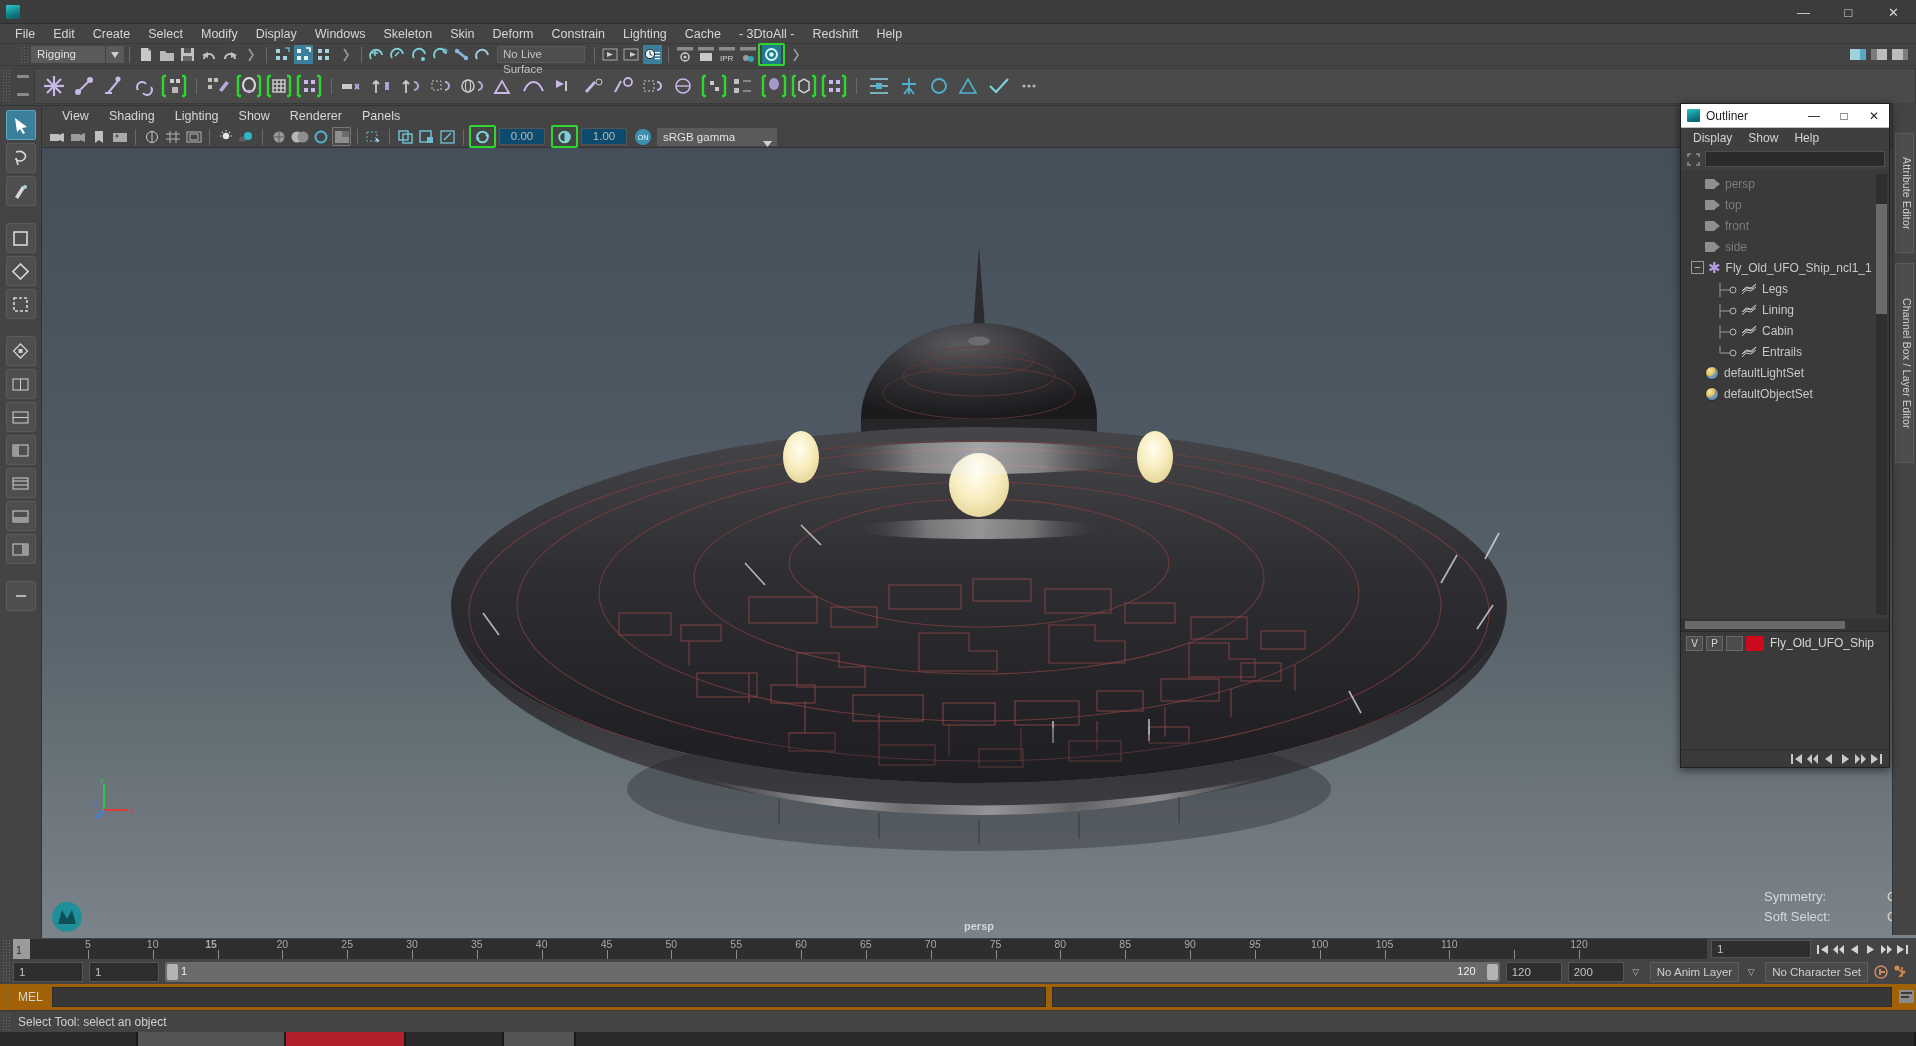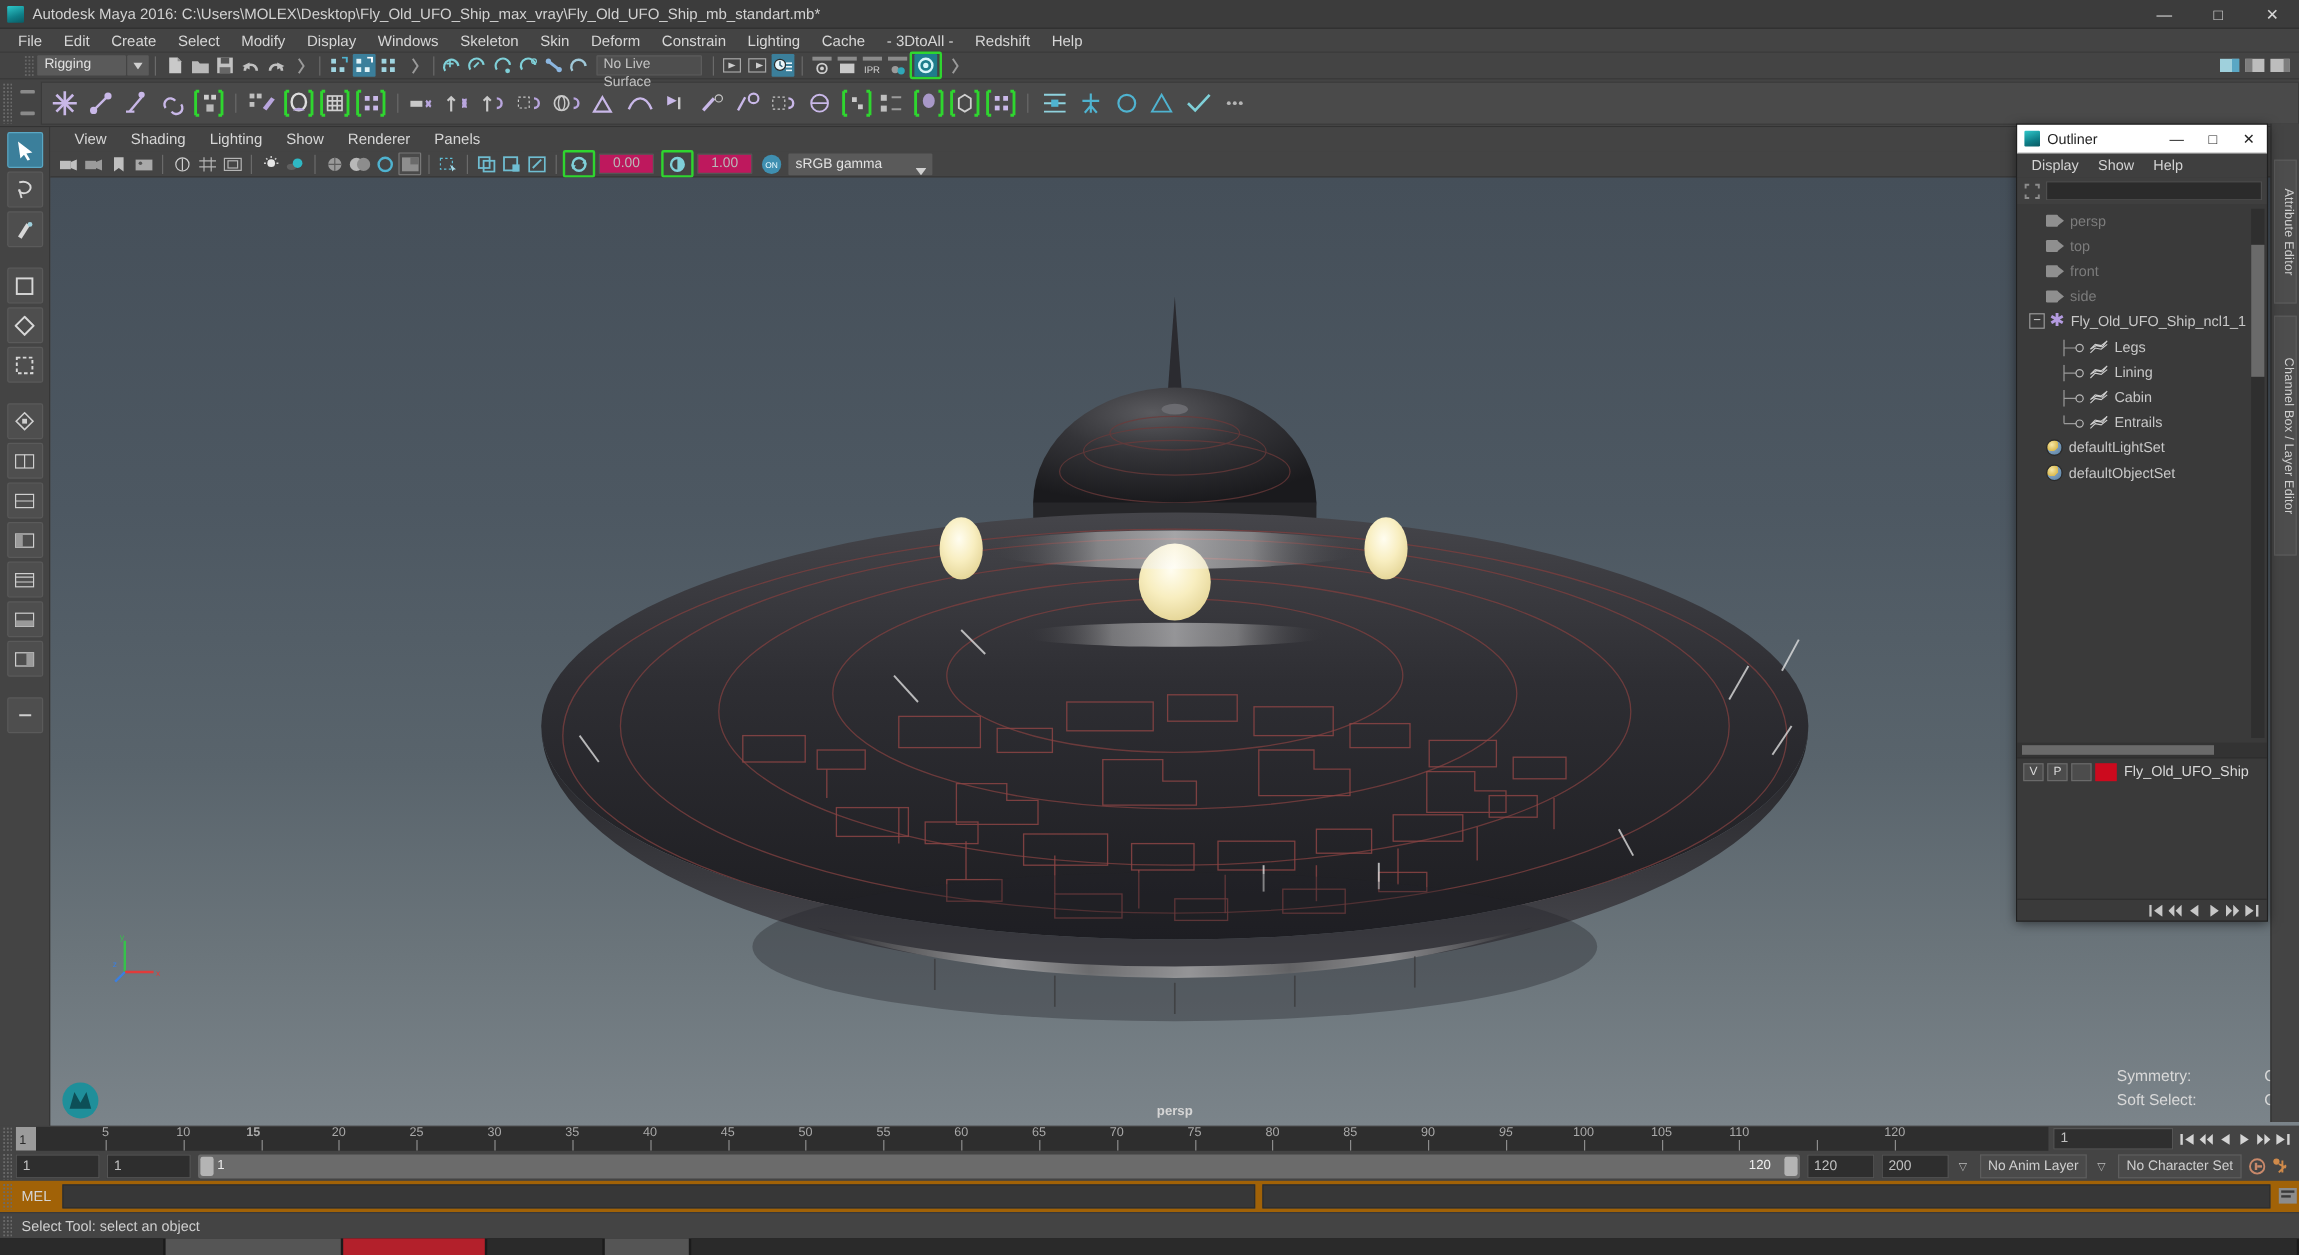--- a/index.html
+++ b/index.html
@@ -109,21 +109,21 @@
   }
   .vp-menu { padding:0 10px; font-size:12.5px; color:#d6d6d6; line-height:20px; }
   .vp-toolbar {
     height:22px; background:#444444; display:flex; align-items:center;
     padding-left:4px; border-bottom:1px solid #333;
   }
   .vt { width:19px; height:19px; margin:0 1px; flex:none; display:flex;
     align-items:center; justify-content:center; }
   .vt.framed { border:1px solid #777; background:#4a4a4a; border-radius:1px; }
   .numfield {
-    width:46px; height:17px; background:#be185d; border:1px solid #555;
+    width:46px; height:17px; background:#0c4a6e; border:1px solid #555;
     font-size:11.5px; color:#b9b9b9; text-align:center; line-height:15px;
     border-radius:1px; margin-left:3px;
   }
   .gamma-sel {
     width:120px; height:18px; background:#5a5a5a; border-radius:1px;
     font-size:11.5px; color:#e2e2e2; line-height:18px; padding-left:6px;
     position:relative; margin-left:4px;
   }
   .gamma-sel .arr { position:absolute; right:5px; top:6px; }
 
@@ -258,21 +258,20 @@
   
   .ufo-wrap { position:absolute; left:50%; top:50%; transform:translate(-50%,-50%); }
 </style>
 </head>
 <body>
 
 <div class="app">
 
   <div class="titlebar">
     <div class="title-logo"></div>
-    <div class="title-text">Autodesk Maya 2016: C:\Users\MOLEX\Desktop\Fly_Old_UFO_Ship_max_vray\Fly_Old_UFO_Ship_mb_standart.mb*</div>
     <div class="win-btns">
       <div class="win-btn">—</div>
       <div class="win-btn">□</div>
       <div class="win-btn close">✕</div>
     </div>
   </div>
 
   <div class="menubar">
     <div class="menu-item">File</div>
     <div class="menu-item">Edit</div>

